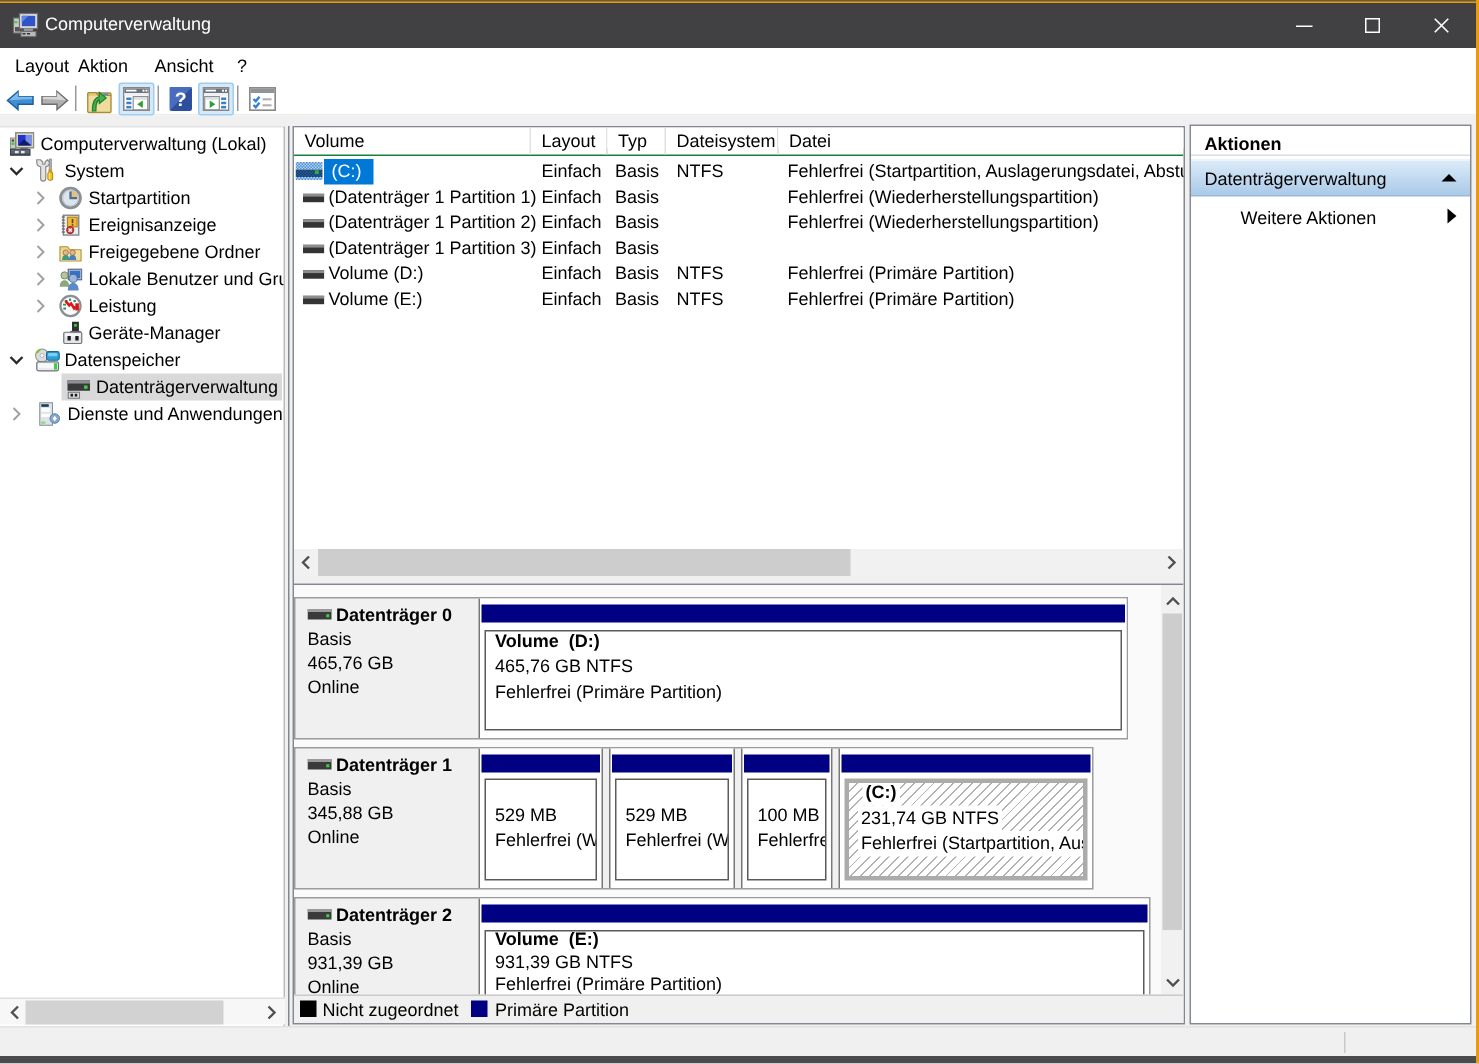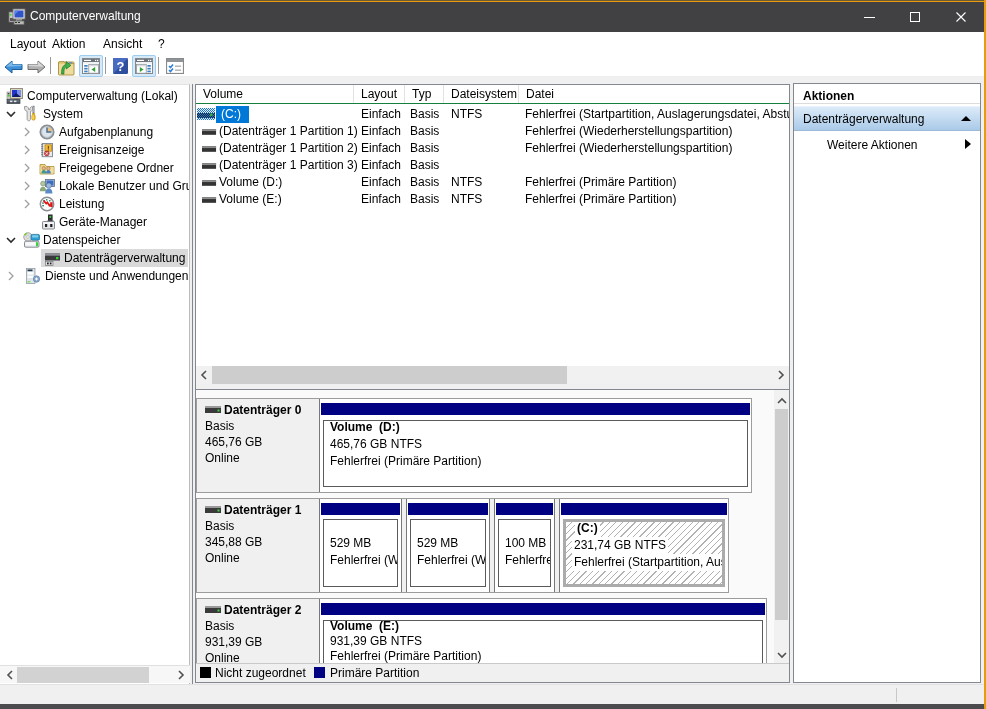--- a/index.html
+++ b/index.html
@@ -147,21 +147,21 @@
     <path d="M3 8 L4.5 9.5 L7 6.5" stroke="#2e7fd6" stroke-width="1.6" fill="none"></path>
     <path d="M3 12 L4.5 13.5 L7 10.5" stroke="#2e7fd6" stroke-width="1.6" fill="none"></path>
     <rect x="9" y="7.5" width="6" height="1.4" fill="#b0b0b0"></rect>
     <rect x="9" y="11.5" width="6" height="1.4" fill="#b0b0b0"></rect>
   </svg>
 </div>
 
 <div id="leftpane" class="abs">
   <div class="trow" style="left:27px;top:2px">Computerverwaltung (Lokal)</div>
   <div class="trow" style="left:43px;top:20px">System</div>
-  <div class="trow" style="left:59px;top:38px">Aufgabenplanung</div>
+  <div class="trow" style="left:59px;top:38px">Startpartition</div>
   <div class="trow" style="left:59px;top:56px">Ereignisanzeige</div>
   <div class="trow" style="left:59px;top:74px">Freigegebene Ordner</div>
   <div class="trow" style="left:59px;top:92px">Lokale Benutzer und Gru</div>
   <div class="trow" style="left:59px;top:110px">Leistung</div>
   <div class="trow" style="left:59px;top:128px">Geräte-Manager</div>
   <div class="trow" style="left:43px;top:146px">Datenspeicher</div>
   <div class="abs" style="left:41px;top:164px;width:147px;height:18px;background:#d9d9d9"></div>
   <div class="trow" style="left:64px;top:164px">Datenträgerverwaltung</div>
   <div class="trow" style="left:45px;top:182px">Dienste und Anwendungen</div>
 

